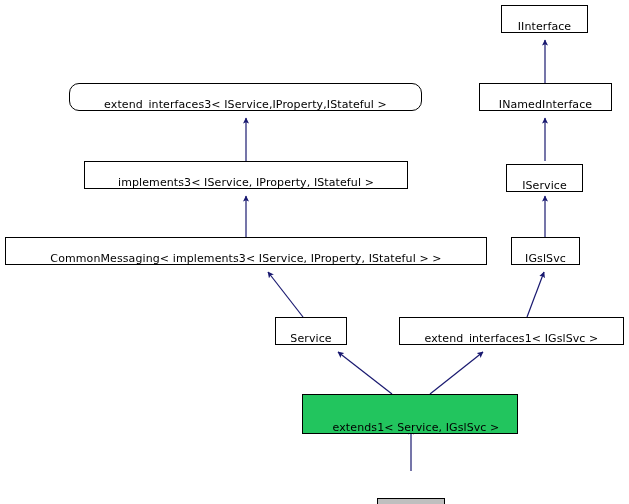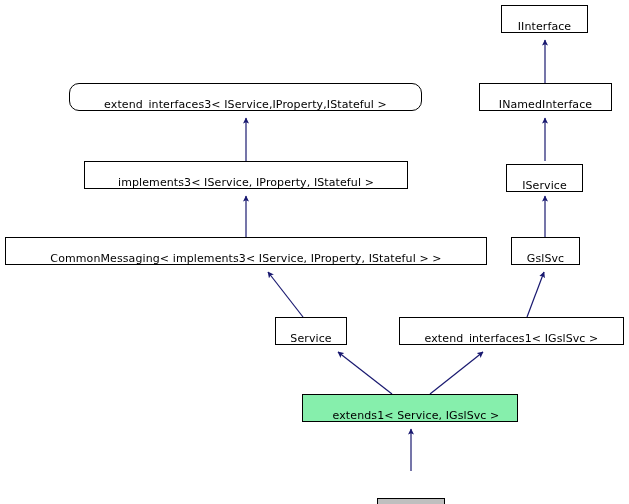--- a/index.html
+++ b/index.html
@@ -74,37 +74,37 @@
       <div class="node" style="left: 501px; top: 5px; width: 87px; height: 28px; border-color: rgb(0, 0, 0); background: rgb(255, 255, 255);">
         <span class="node-label">IInterface</span>
       </div>
       <div class="node" style="left: 479px; top: 83px; width: 133px; height: 28px; border-color: rgb(0, 0, 0); background: rgb(255, 255, 255);">
         <span class="node-label">INamedInterface</span>
       </div>
       <div class="node" style="left: 506px; top: 164px; width: 77px; height: 28px; border-color: rgb(0, 0, 0); background: rgb(255, 255, 255);">
         <span class="node-label">IService</span>
       </div>
       <div class="node" style="left: 511px; top: 237px; width: 69px; height: 28px; border-color: rgb(0, 0, 0); background: rgb(255, 255, 255);">
-        <span class="node-label">GslSvc</span>
+        <span class="node-label">IGslSvc</span>
       </div>
       <div class="node" style="left: 69px; top: 83px; width: 353px; height: 28px; border-color: rgb(0, 0, 0); background: rgb(255, 255, 255); border-radius: 10px;">
         <span class="node-label">extend_interfaces3&lt; IService,IProperty,IStateful &gt;</span>
       </div>
       <div class="node" style="left: 84px; top: 161px; width: 324px; height: 28px; border-color: rgb(0, 0, 0); background: rgb(255, 255, 255);">
         <span class="node-label">implements3&lt; IService, IProperty, IStateful &gt;</span>
       </div>
       <div class="node" style="left: 5px; top: 237px; width: 482px; height: 28px; border-color: rgb(0, 0, 0); background: rgb(255, 255, 255);">
         <span class="node-label">CommonMessaging&lt; implements3&lt; IService, IProperty, IStateful &gt; &gt;</span>
       </div>
       <div class="node" style="left: 275px; top: 317px; width: 72px; height: 28px; border-color: rgb(0, 0, 0); background: rgb(255, 255, 255);">
         <span class="node-label">Service</span>
       </div>
       <div class="node" style="left: 399px; top: 317px; width: 225px; height: 28px; border-color: rgb(0, 0, 0); background: rgb(255, 255, 255);">
         <span class="node-label">extend_interfaces1&lt; IGslSvc &gt;</span>
       </div>
-      <div class="node" style="left: 302px; top: 394px; width: 216px; height: 28px; border-color: rgb(0, 0, 0); background: #86efac; padding-left: 12px;">
+      <div class="node" style="left: 302px; top: 394px; width: 216px; height: 40px; border-color: rgb(0, 0, 0); background: #22c55e; padding-left: 12px;">
         <span class="node-label">extends1&lt; Service, IGslSvc &gt;</span>
       </div>
       <div class="node highlight" style="left: 377px; top: 471px; width: 68px; height: 28px; border-color: rgb(0, 0, 0); background: rgb(191, 191, 191); margin-top: 27px;">
         <span class="node-label">GslSvc</span>
       </div>
     </div>
 </div>
 
 </body></html>

